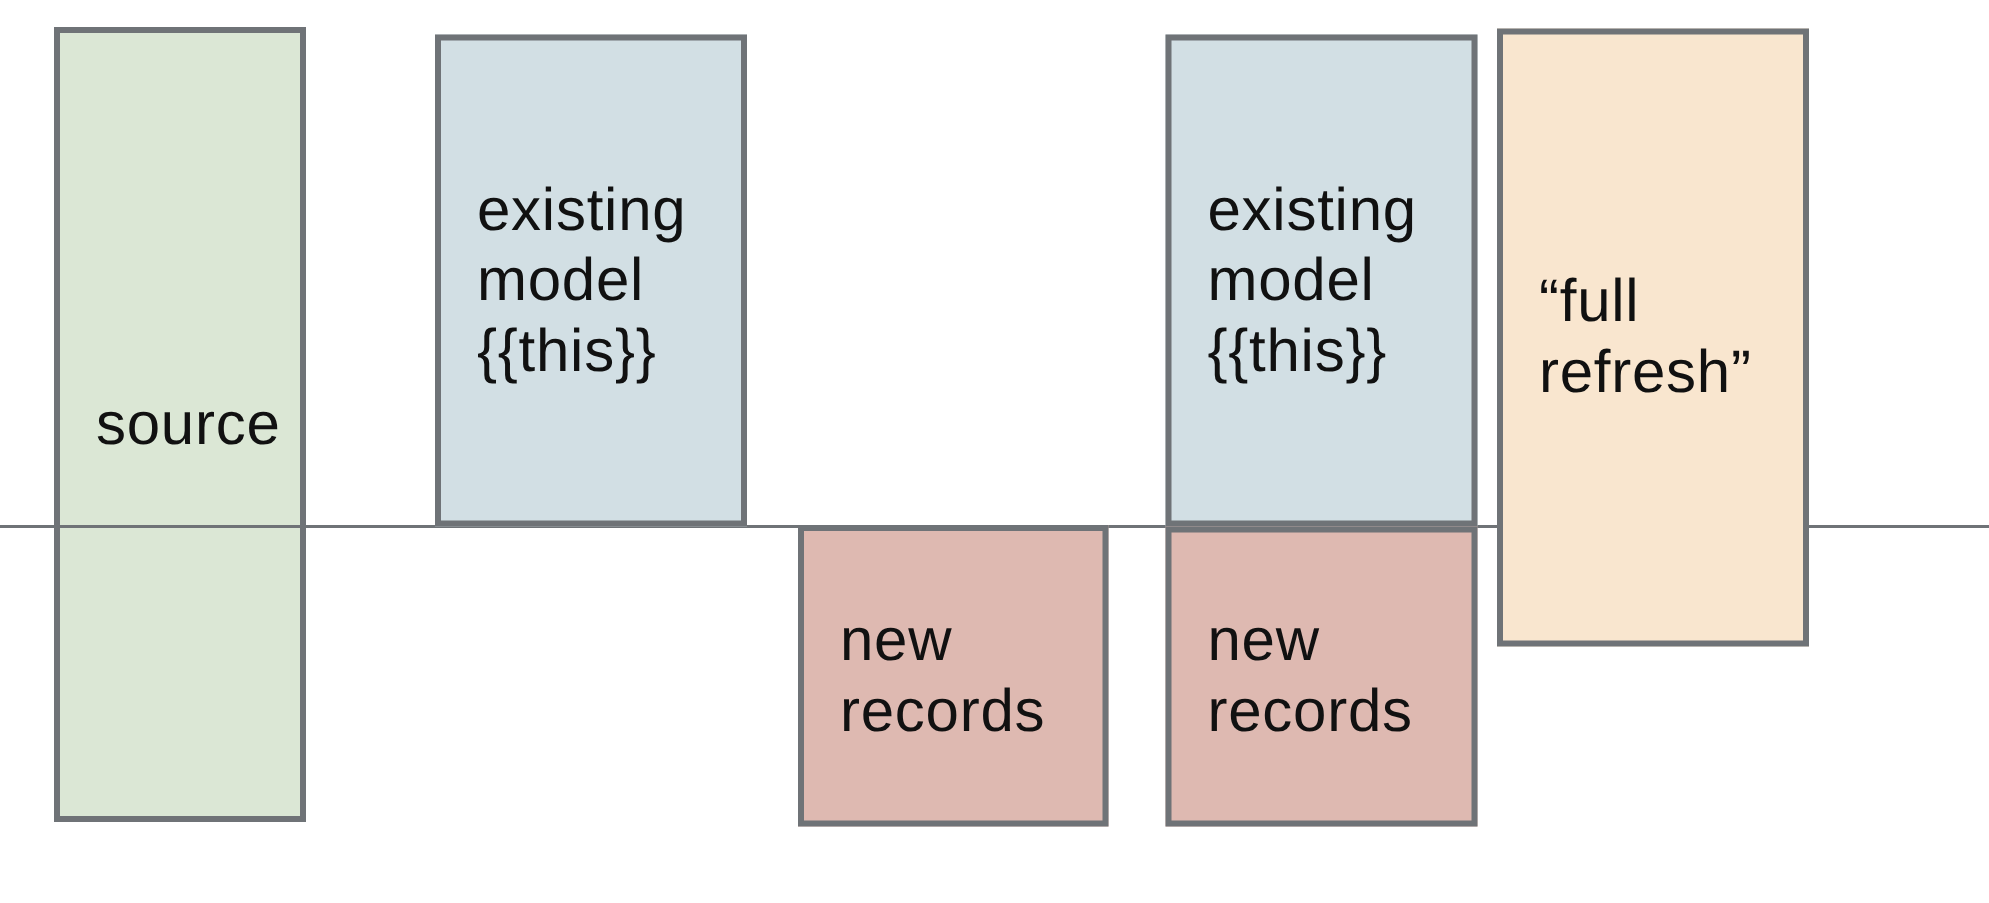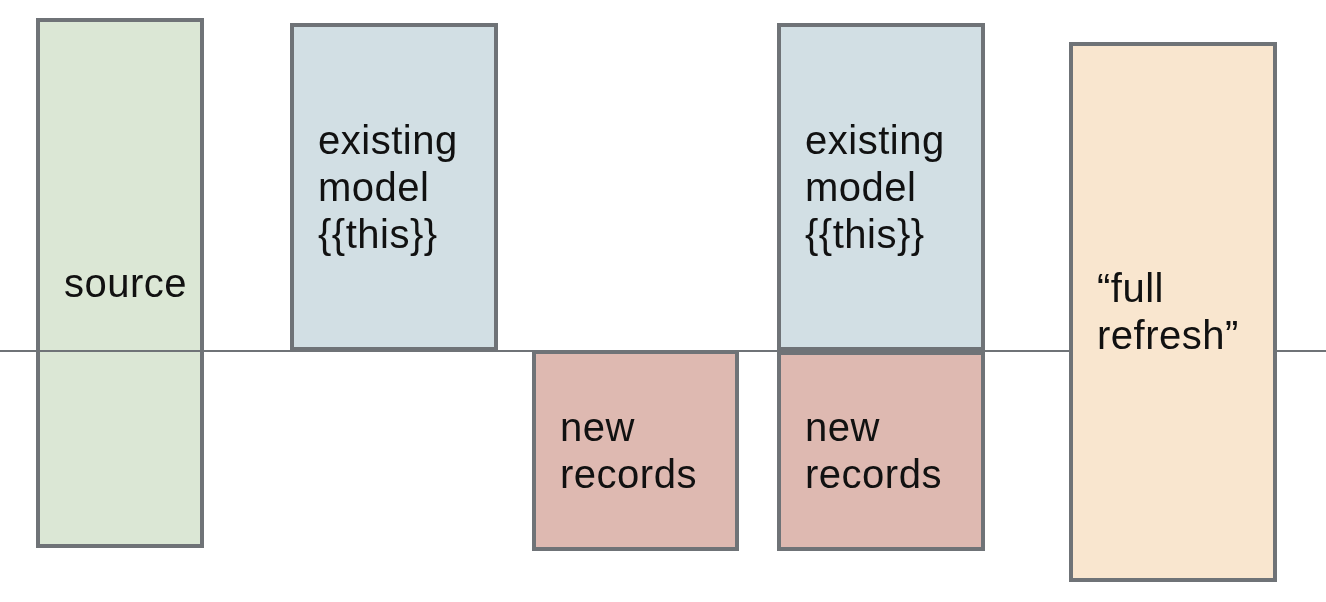--- a/index.html
+++ b/index.html
@@ -30,21 +30,21 @@
     padding-right: 6px;
     white-space: pre-line;
     letter-spacing: 0.5px;
   }
   
   .box-source          { left: 36px;   top: 18px;  width: 168px; height: 530px; z-index: 1; }
   .box-existing-1      { left: 290px;  top: 23px;  width: 208px; height: 328px; z-index: 3; }
   .box-new-records-1   { left: 532px;  top: 350px; width: 207px; height: 201px; z-index: 3; }
   .box-existing-2      { left: 777px;  top: 23px;  width: 208px; height: 328px; z-index: 3; }
   .box-new-records-2   { left: 777px;  top: 351px; width: 208px; height: 200px; z-index: 3; }
-  .box-full-refresh    { left: 1069px; top: 19px;  width: 208px; height: 540px; z-index: 3; margin-top: 23px; }
+  .box-full-refresh    { left: 998px; top: 19px;  width: 208px; height: 412px; z-index: 3; }
   .midline {
     position: absolute;
     left: 0;
     top: 350px;
     width: 1326px;
     height: 2px;
     background: #6f7377;
     z-index: 2;
   }
 </style>

